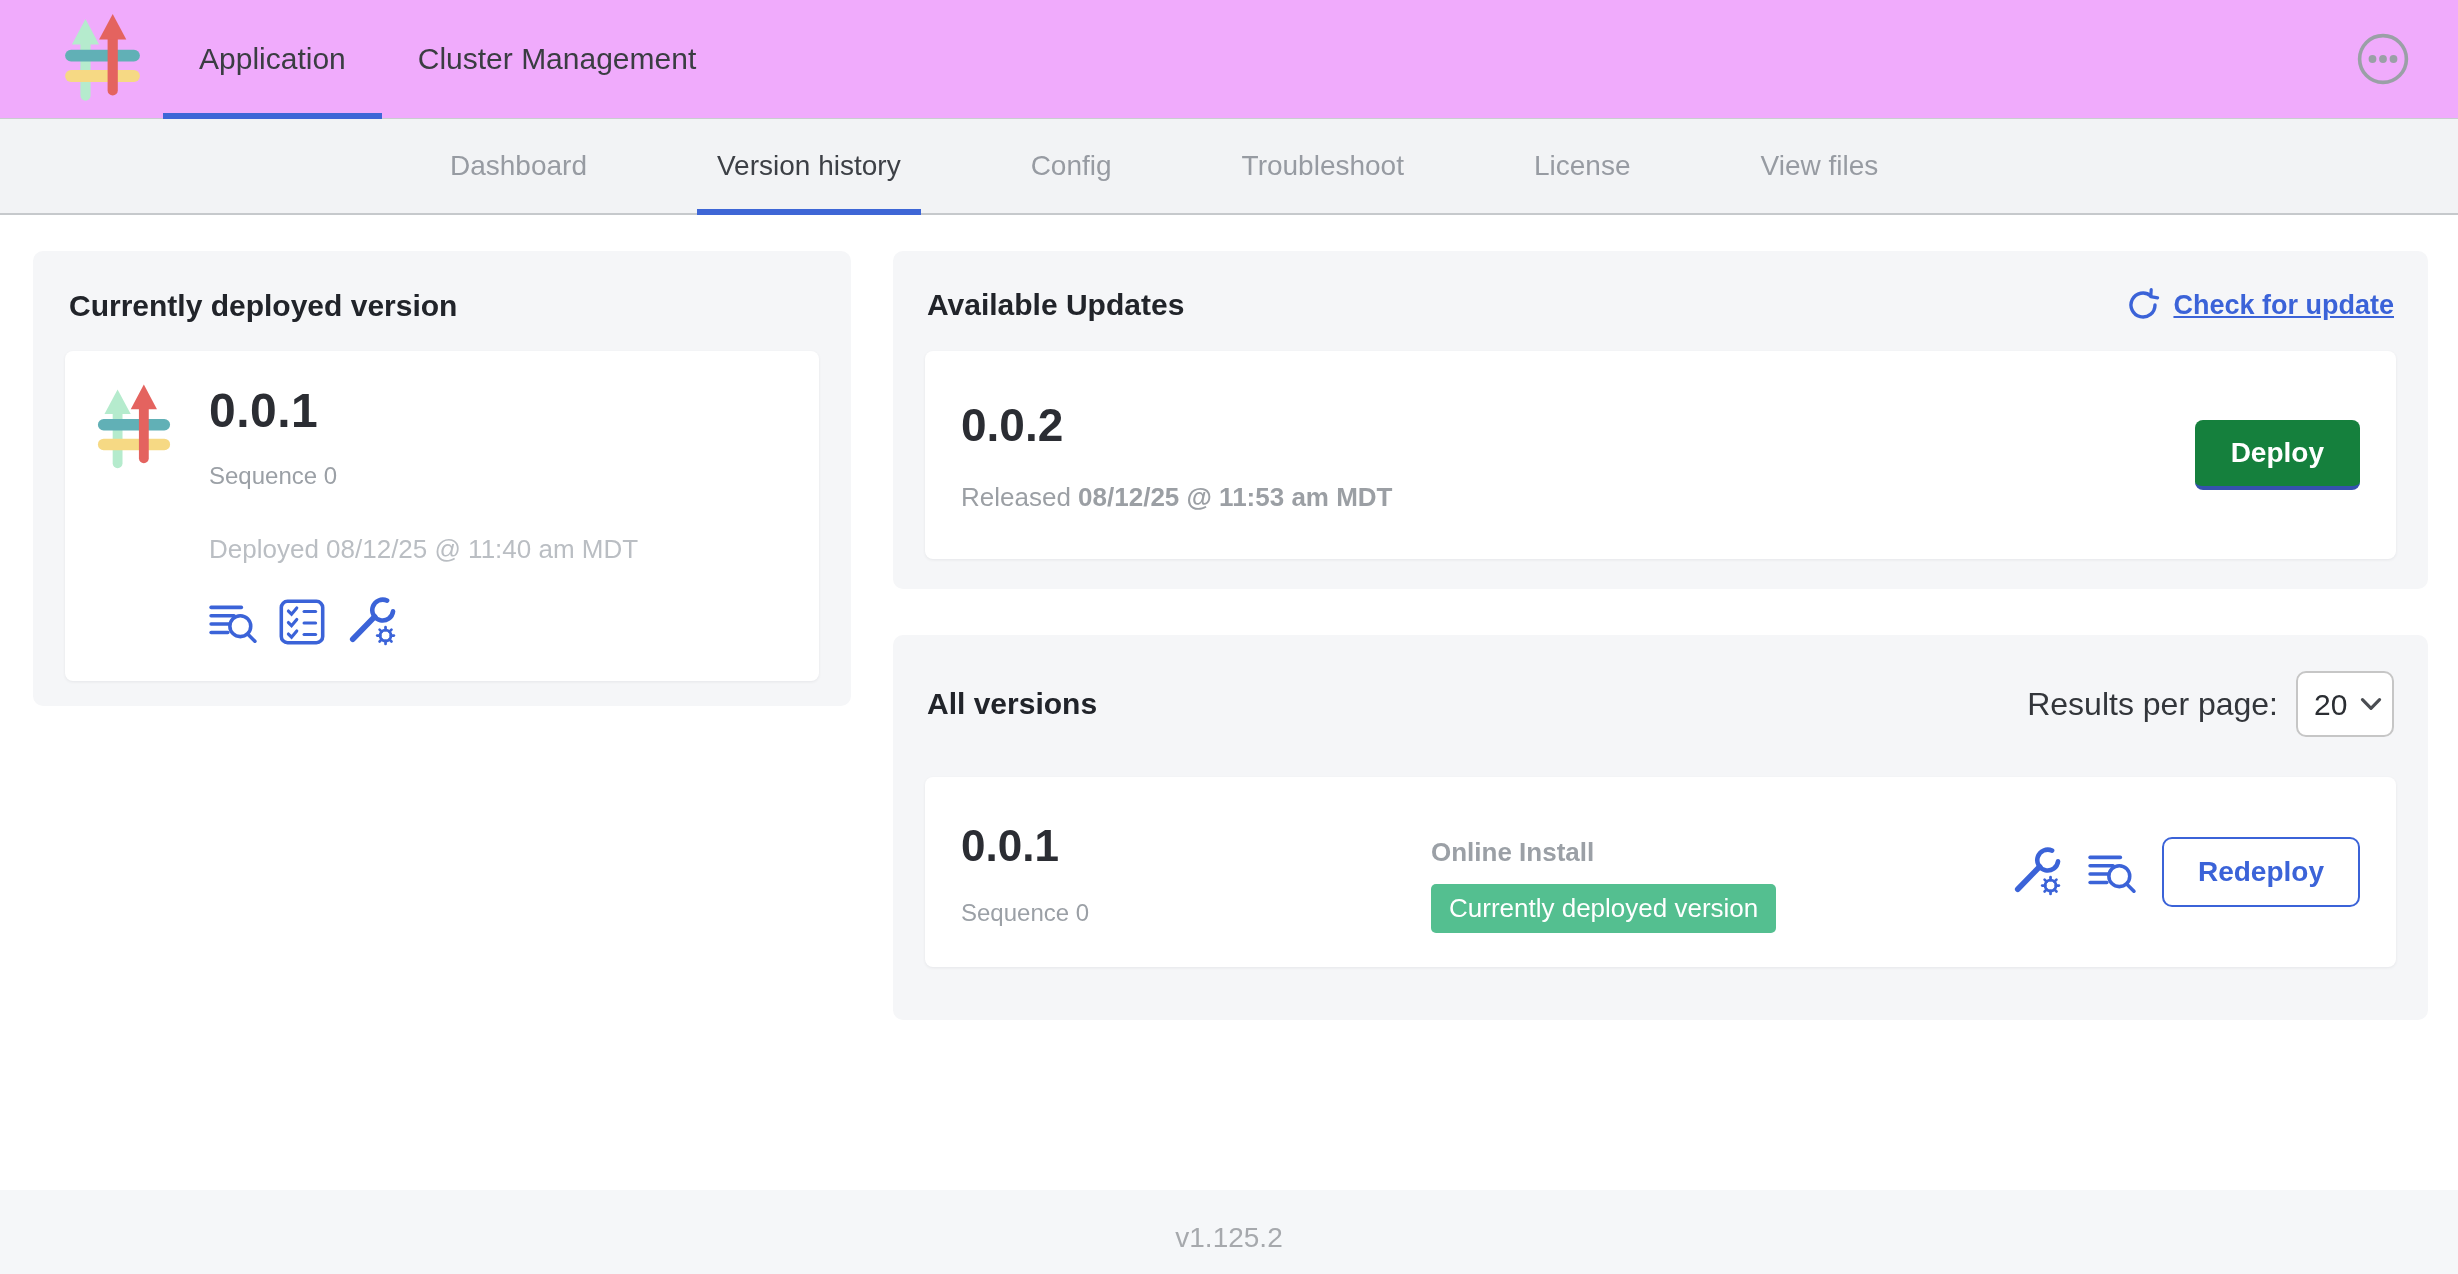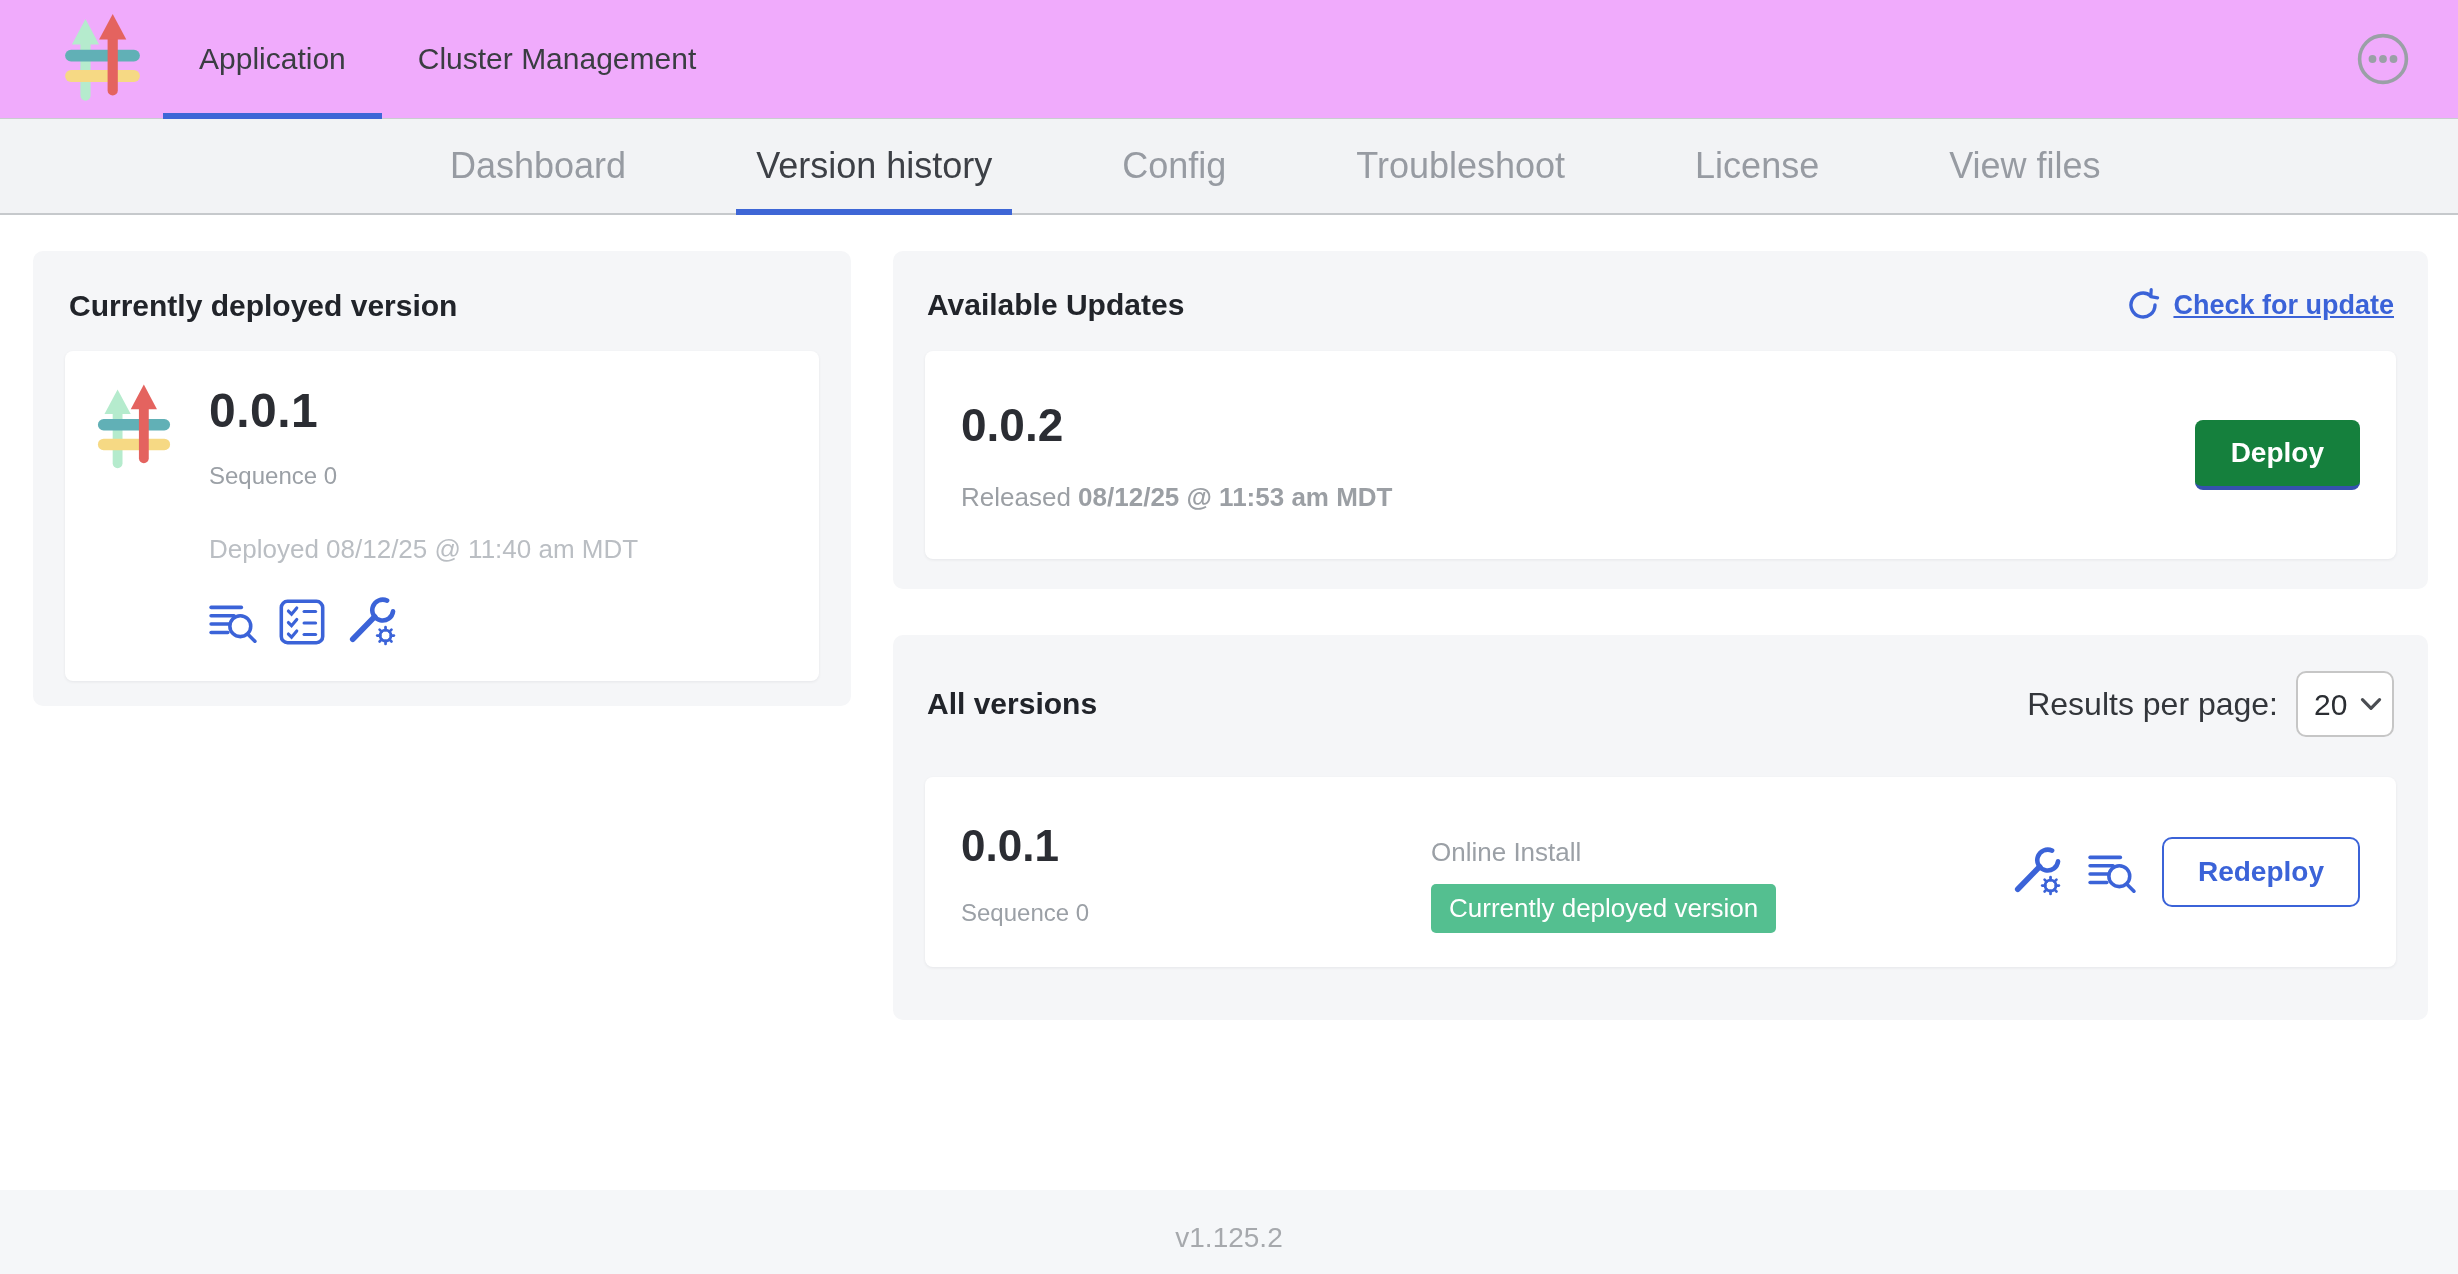--- a/index.html
+++ b/index.html
@@ -10,21 +10,21 @@
   
   .header { height:119px; background:#f0abfc; border-bottom:1px solid #c9ccd0; display:flex; align-items:stretch; padding-left:60px; flex:0 0 auto; }
   .logo-box { display:flex; align-items:center; margin-right:18px; }
   .top-tab { position:relative; display:flex; align-items:center; padding:0 36px; font-size:30px; color:#3a3d42; cursor:pointer; }
   .top-tab.active::after { content:""; position:absolute; left:0; right:0; bottom:-1px; height:6px; background:#3e66d6; }
   .header-right { margin-left:auto; display:flex; align-items:center; padding-right:46px; }
   .ellipsis-btn { width:58px; height:58px; border-radius:50%; border:none; background:transparent; cursor:pointer; display:flex; align-items:center; justify-content:center; }
 
   
   .subnav { height:96px; background:#f2f3f5; border-bottom:2px solid #c6c9cc; display:flex; align-items:stretch; padding-left:430px; gap:90px; flex:0 0 auto; }
-  .subnav-item { position:relative; display:flex; align-items:center; padding:0 20px; font-size:36px; color:#979ba2; cursor:pointer; }
+  .subnav-item { position:relative; display:flex; align-items:center; padding:0 20px; font-size:28px; color:#979ba2; cursor:pointer; }
   .subnav-item.active { color:#3d4046; font-weight:500; }
   .subnav-item.active::after { content:""; position:absolute; left:0; right:0; bottom:-2px; height:6px; background:#3e66d6; }
 
   
   .main { flex:1 1 auto; background:#fff; padding:36px 30px 0 33px; display:flex; gap:42px; align-items:flex-start; }
   .card { background:#f5f6f8; border-radius:10px; padding:30px 32px; }
   .card-title { font-size:30px; font-weight:700; color:#21242a; }
   .inner-card { background:#fff; border-radius:8px; box-shadow:0 1px 3px rgba(50,55,65,0.08); }
 
   .left-col { width:818px; flex:0 0 auto; }
@@ -52,21 +52,21 @@
   .results-group { display:flex; align-items:center; gap:18px; }
   .results-label { font-size:32px; color:#33363b; }
   .select-wrap { position:relative; }
   .results-select { appearance:none; -webkit-appearance:none; width:98px; height:66px; background:#fff; border:2px solid #c6c6c6; border-radius:10px; font-size:30px; color:#2b2e33; padding:0 16px 0 16px; font-family:inherit; cursor:pointer; }
   .select-chevron { position:absolute; right:12px; top:26px; pointer-events:none; }
   .version-row { margin-top:40px; padding:30px 36px; display:flex; align-items:center; min-height:190px; }
   .row-left { width:470px; flex:0 0 auto; padding-top:4px; }
   .row-version { font-size:44px; font-weight:700; color:#2b2d33; }
   .row-seq { font-size:24px; color:#9ba0a6; margin-top:28px; }
   .row-mid { flex:1 1 auto; padding-top:2px; }
-  .install-type { font-size:26px; font-weight:400; color:#9ba0a6;margin-top:24px; }
+  .install-type { font-size:26px; font-weight:700; color:#9ba0a6;margin-top:24px; }
   .badge { display:inline-block; margin-top:16px; background:#54bf90; color:#fff; font-size:26px; padding:9px 18px; border-radius:5px; }
   .row-actions { display:flex; align-items:center; gap:26px; }
   .redeploy-btn { background:#fff; border:2px solid #3b63d8; border-radius:10px; color:#3b63d8; font-size:28px; font-weight:700; padding:17px 34px; cursor:pointer; font-family:inherit; }
 
   
   .footer { flex:0 0 auto; height:84px; background:#f5f7f9; display:flex; align-items:center; justify-content:center; }
   .footer-version { font-size:28px; color:#a6a9ad; margin-top:12px; }
 
   svg { display:block; }
 </style>

